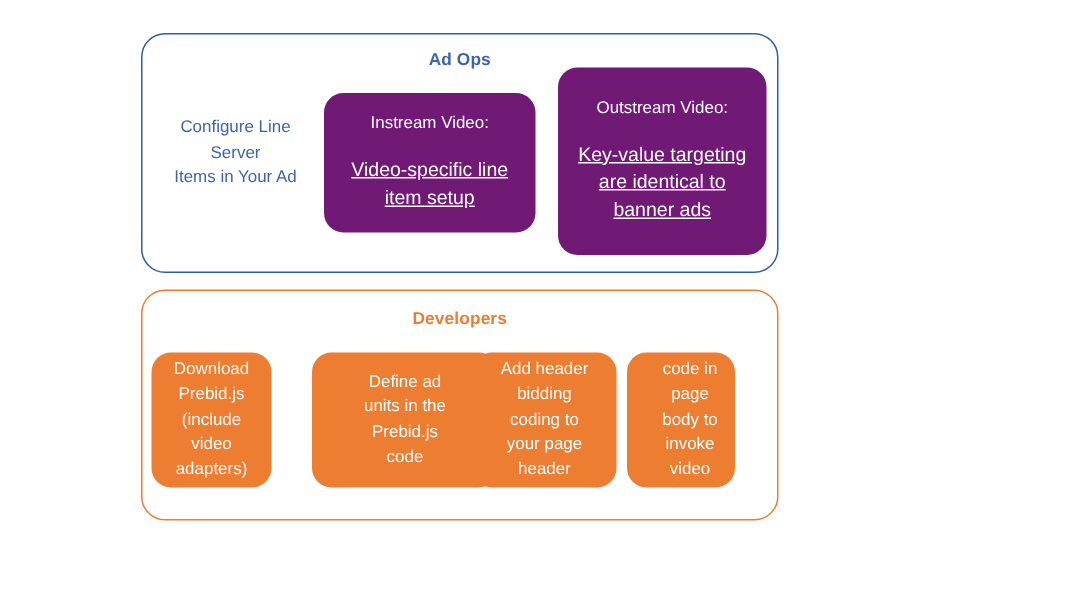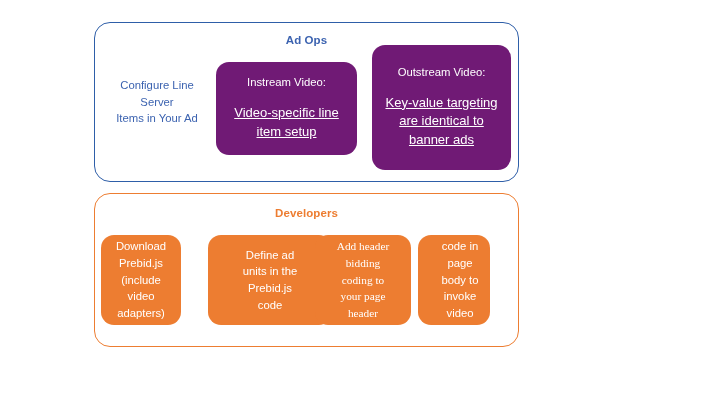--- a/index.html
+++ b/index.html
@@ -141,21 +141,20 @@
     left: 208px;
     top: 235px;
     width: 124px;
     height: 90px;
   }
   .box-dev3 {
     left: 315px;
     top: 235px;
     width: 96px;
     height: 90px;
-    font-family: Liberation Serif, serif;
   }
   .box-dev4 {
     left: 418px;
     top: 235px;
     width: 72px;
     height: 90px;
     padding-left: 19px;
   }
 
   .line { display: block; }

